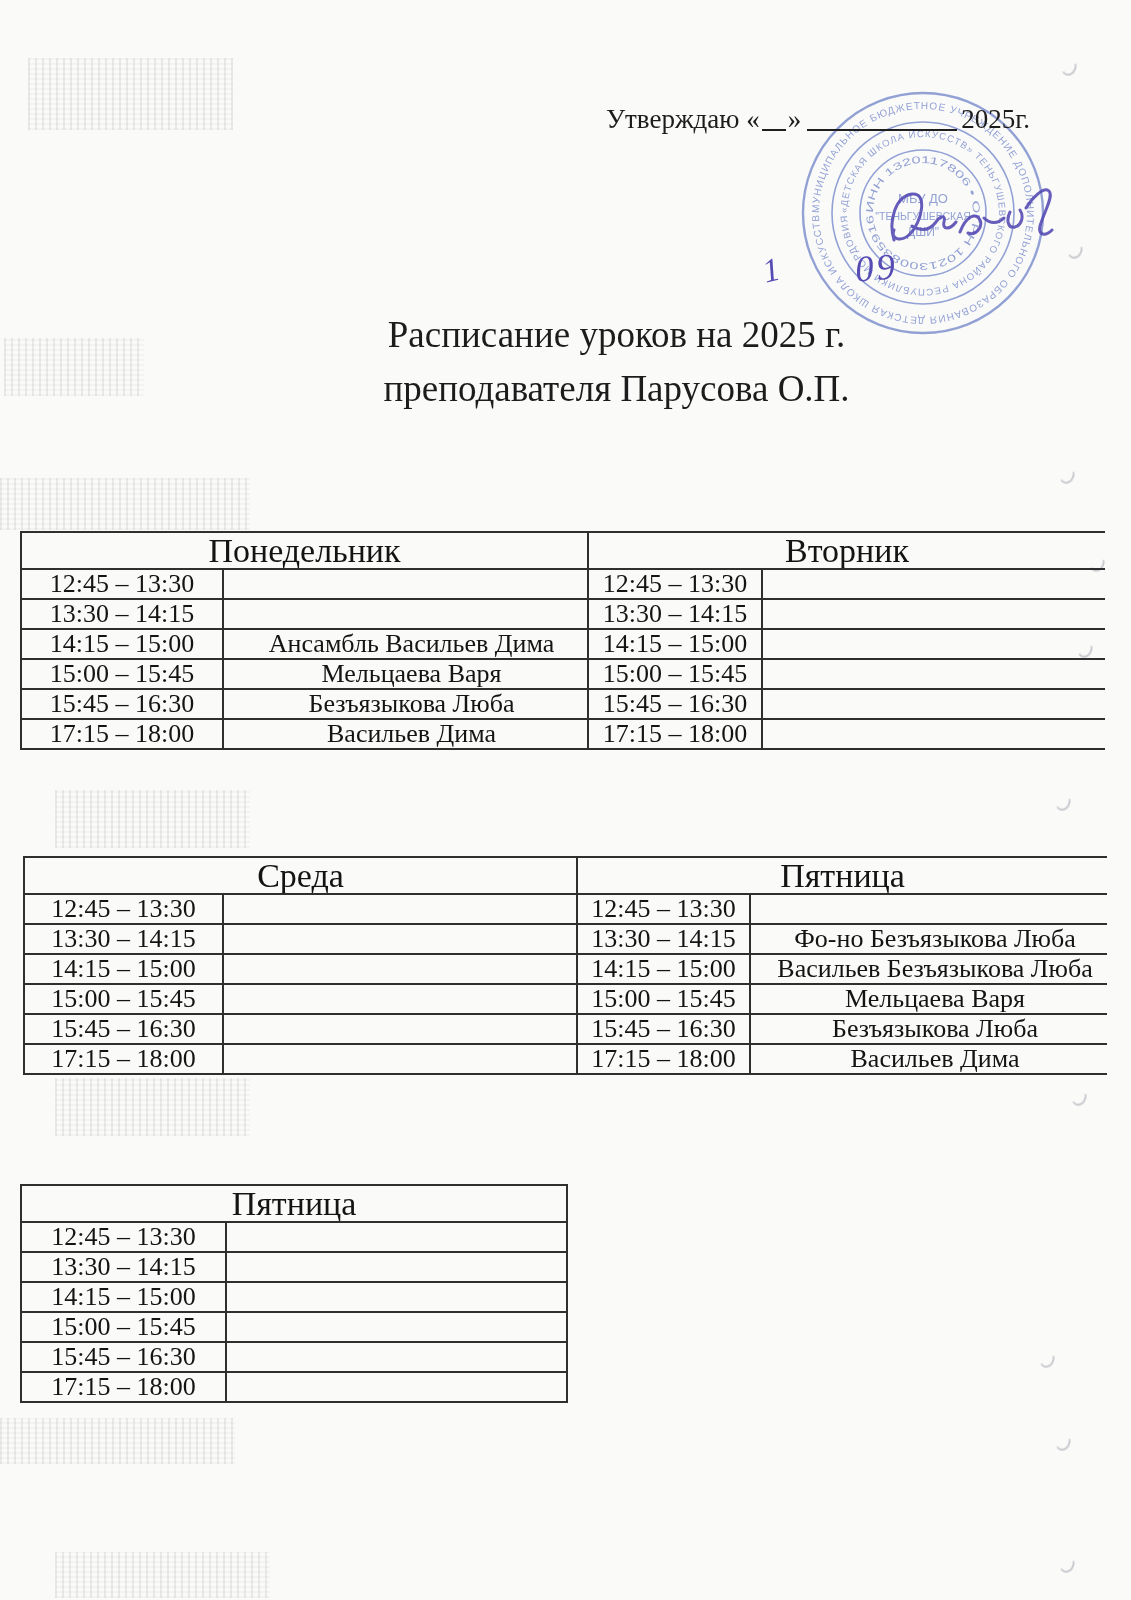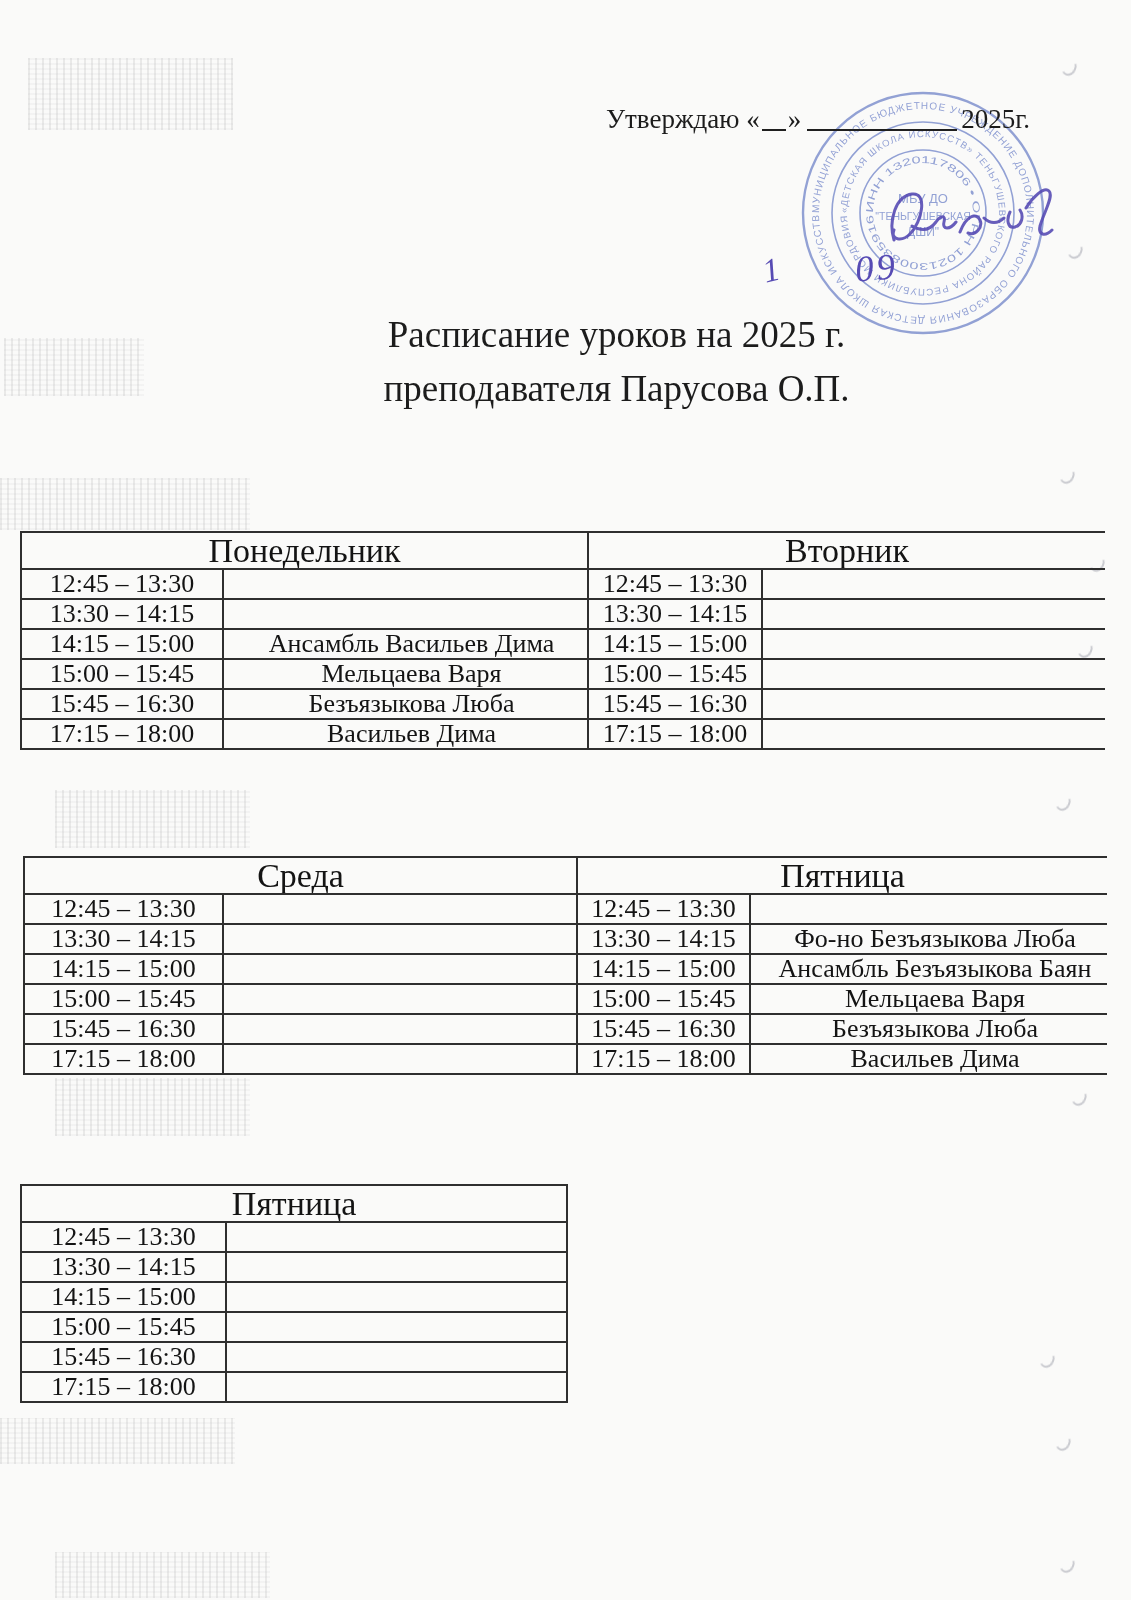--- a/index.html
+++ b/index.html
@@ -215,21 +215,21 @@
     <tr>
       <td class="time">13:30 – 14:15</td>
       <td class="student"></td>
       <td class="time">13:30 – 14:15</td>
       <td class="student rb">Фо-но Безъязыкова Люба</td>
     </tr>
     <tr>
       <td class="time">14:15 – 15:00</td>
       <td class="student"></td>
       <td class="time">14:15 – 15:00</td>
-      <td class="student rb">Ансамбль Безъязыкова Баян</td>
+      <td class="student rb">Васильев Безъязыкова Люба</td>
     </tr>
     <tr>
       <td class="time">15:00 – 15:45</td>
       <td class="student"></td>
       <td class="time">15:00 – 15:45</td>
       <td class="student rb">Мельцаева Варя</td>
     </tr>
     <tr>
       <td class="time">15:45 – 16:30</td>
       <td class="student"></td>

